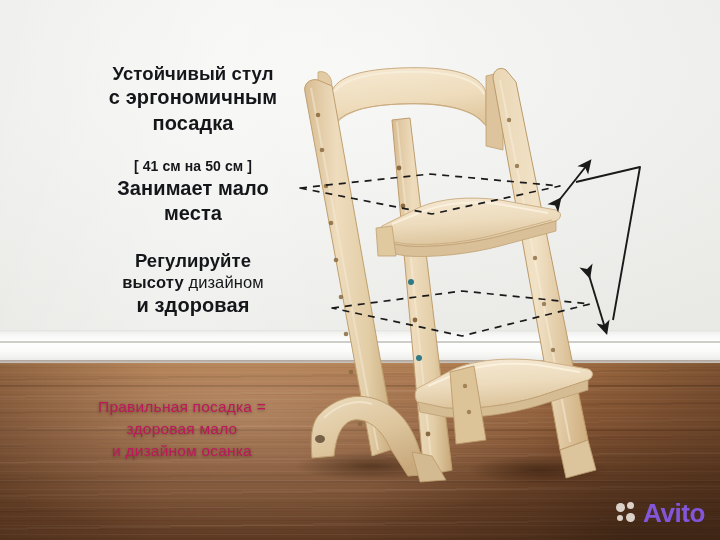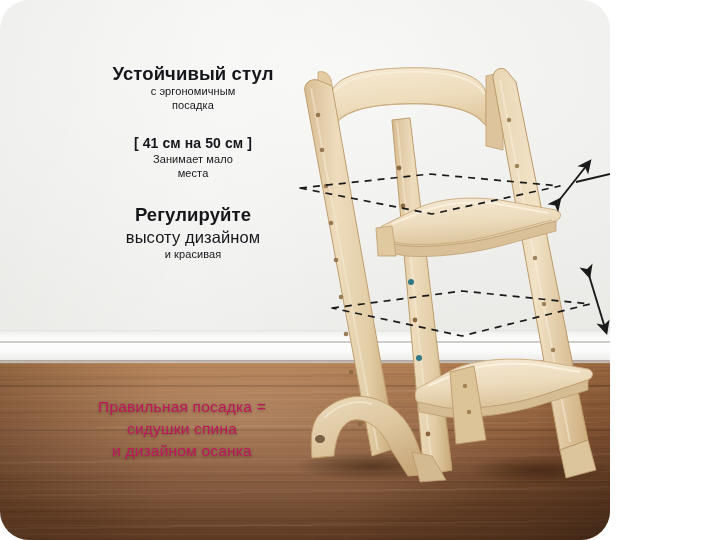--- a/index.html
+++ b/index.html
@@ -1,23 +1,22 @@
 <!DOCTYPE html>
 <html><head>
 <meta charset="utf-8">
 <style>
   * { margin:0; padding:0; box-sizing:border-box; }
   html,body { width:720px; height:540px; overflow:hidden; background:#fff; }
   body { font-family:"Liberation Sans", sans-serif; }
 
   .stage {
     position:relative;
-    width:610px; height:540px;
+    width:720px; height:540px;
     overflow:hidden;
-    border-radius:29px;
   }
 
   
   .wall {
     position:absolute; left:0; top:0; width:720px; height:336px;
     background:
       radial-gradient(ellipse 620px 300px at 46% 20%, #f7f7f5 0%, #f1f1ef 45%, #e9e9e6 100%);
   }
   .wall-sheen {
     position:absolute; left:0; top:0; width:720px; height:336px;
@@ -82,24 +81,24 @@
 
   
   .copy-col {
     position:absolute; left:68px; top:62px; width:250px;
     text-align:center; color:#15161a;
   }
   .copy-block { margin-bottom:22px; }
   .copy-block:last-child { margin-bottom:0; }
   .line { display:block; line-height:1.27; letter-spacing:.1px; }
   .line.h { font-size:18.5px; font-weight:700; }
-  .line.b { font-size:11px; font-weight:400; }
+  .line.b { font-size:20px; font-weight:700; }
   .line.dim { font-size:14px; font-weight:700; }
   .mix { font-size:16.5px; font-weight:400; }
-  .mix b { font-weight:400;margin-top:28px; }
+  .mix b { font-weight:700;margin-top:28px; }
 
   
   .floor-copy {
     position:absolute; left:62px; top:396px; width:240px;
     text-align:center; color:#be185d;
     text-shadow:0 1px 3px rgba(50,25,8,.45);
   }
   .floor-copy .fline { display:block; font-size:15.5px; font-weight:400; line-height:1.42; letter-spacing:.2px; }
 
   
@@ -308,28 +307,28 @@
 
     <div class="copy-block">
       <span class="line dim">[ 41 см на 50 см ]</span>
       <span class="line b">Занимает мало</span>
       <span class="line b">места</span>
     </div>
 
     <div class="copy-block">
       <span class="line h">Регулируйте</span>
       <span class="line mix"><b>высоту</b><span> дизайном</span></span>
-      <span class="line b">и красивая</span>
+      <span class="line b">и здоровая</span>
     </div>
 
   </div>
 
   <div class="floor-copy">
     <span class="fline">Правильная посадка =</span>
-    <span class="fline">сидушки спина</span>
+    <span class="fline">здоровая мало</span>
     <span class="fline">и дизайном осанка</span>
   </div>
 
   <div class="avito">
     <span class="avito-mark">
       <i class="d1"></i>
       <i class="d2"></i>
       <i class="d3"></i>
       <i class="d4"></i>
     </span>

